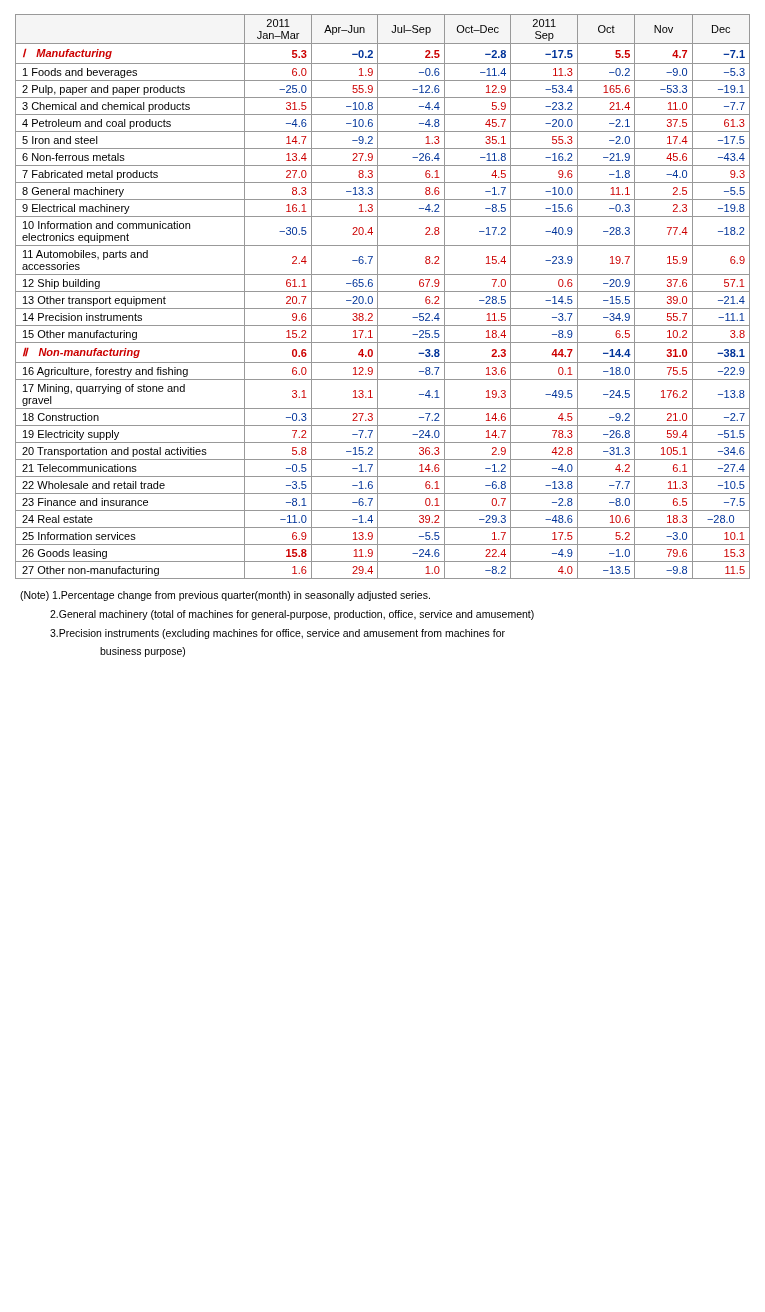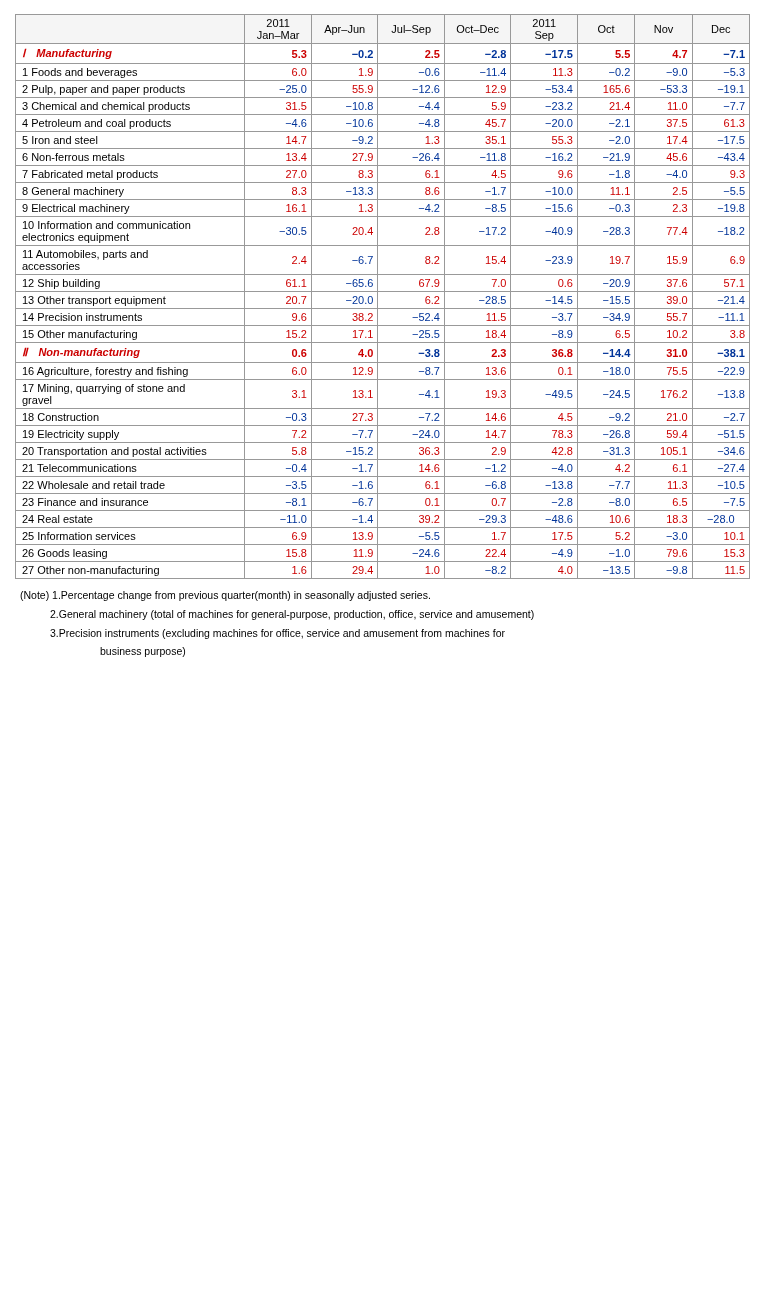--- a/index.html
+++ b/index.html
@@ -262,21 +262,21 @@
           <td style="color: rgb(204, 0, 0);">6.5</td>
           <td style="color: rgb(204, 0, 0);">10.2</td>
           <td style="color: rgb(204, 0, 0);">3.8</td>
         </tr>
         <tr>
           <td class="label-cell" style="font-weight: bold; color: rgb(204, 0, 0); font-style: italic;">Ⅱ　Non-manufacturing</td>
           <td style="color: rgb(204, 0, 0); font-weight: bold;">0.6</td>
           <td style="color: rgb(204, 0, 0); font-weight: bold;">4.0</td>
           <td style="color: rgb(0, 51, 153); font-weight: bold;">−3.8</td>
           <td style="color: rgb(204, 0, 0); font-weight: bold;">2.3</td>
-          <td style="color: rgb(204, 0, 0); font-weight: bold;">36.8</td>
+          <td style="color: rgb(204, 0, 0); font-weight: bold;">44.7</td>
           <td style="color: rgb(0, 51, 153); font-weight: bold;">−14.4</td>
           <td style="color: rgb(204, 0, 0); font-weight: bold;">31.0</td>
           <td style="color: rgb(0, 51, 153); font-weight: bold;">−38.1</td>
         </tr>
         <tr>
           <td class="label-cell">16  Agriculture, forestry and fishing</td>
           <td style="color: rgb(204, 0, 0);">6.0</td>
           <td style="color: rgb(204, 0, 0);">12.9</td>
           <td style="color: rgb(0, 51, 153);">−8.7</td>
           <td style="color: rgb(204, 0, 0);">13.6</td>
@@ -324,21 +324,21 @@
           <td style="color: rgb(0, 51, 153);">−15.2</td>
           <td style="color: rgb(204, 0, 0);">36.3</td>
           <td style="color: rgb(204, 0, 0); margin-top: 28px;">2.9</td>
           <td style="color: rgb(204, 0, 0);">42.8</td>
           <td style="color: rgb(0, 51, 153);">−31.3</td>
           <td style="color: rgb(204, 0, 0);">105.1</td>
           <td style="color: rgb(0, 51, 153);">−34.6</td>
         </tr>
         <tr>
           <td class="label-cell">21  Telecommunications</td>
-          <td style="color: rgb(0, 51, 153);">−0.4</td>
+          <td style="color: rgb(0, 51, 153);">−0.5</td>
           <td style="color: rgb(0, 51, 153);">−1.7</td>
           <td style="color: rgb(204, 0, 0);">14.6</td>
           <td style="color: rgb(0, 51, 153);">−1.2</td>
           <td style="color: rgb(0, 51, 153);">−4.0</td>
           <td style="color: rgb(204, 0, 0);">4.2</td>
           <td style="color: rgb(204, 0, 0);">6.1</td>
           <td style="color: rgb(0, 51, 153);">−27.4</td>
         </tr>
         <tr>
           <td class="label-cell">22  Wholesale and retail trade</td>
@@ -379,21 +379,21 @@
           <td style="color: rgb(204, 0, 0);">13.9</td>
           <td style="color: rgb(0, 51, 153);">−5.5</td>
           <td style="color: rgb(204, 0, 0);">1.7</td>
           <td style="color: rgb(204, 0, 0);">17.5</td>
           <td style="color: rgb(204, 0, 0);">5.2</td>
           <td style="color: rgb(0, 51, 153);">−3.0</td>
           <td style="color: rgb(204, 0, 0);">10.1</td>
         </tr>
         <tr>
           <td class="label-cell">26  Goods leasing</td>
-          <td style="color: rgb(204, 0, 0);">15.8</td>
+          <td style="color: rgb(204, 0, 0); font-weight: bold;">15.8</td>
           <td style="color: rgb(204, 0, 0);">11.9</td>
           <td style="color: rgb(0, 51, 153);">−24.6</td>
           <td style="color: rgb(204, 0, 0);">22.4</td>
           <td style="color: rgb(0, 51, 153);">−4.9</td>
           <td style="color: rgb(0, 51, 153);">−1.0</td>
           <td style="color: rgb(204, 0, 0);">79.6</td>
           <td style="color: rgb(204, 0, 0);">15.3</td>
         </tr>
         <tr>
           <td class="label-cell">27  Other non-manufacturing</td>

